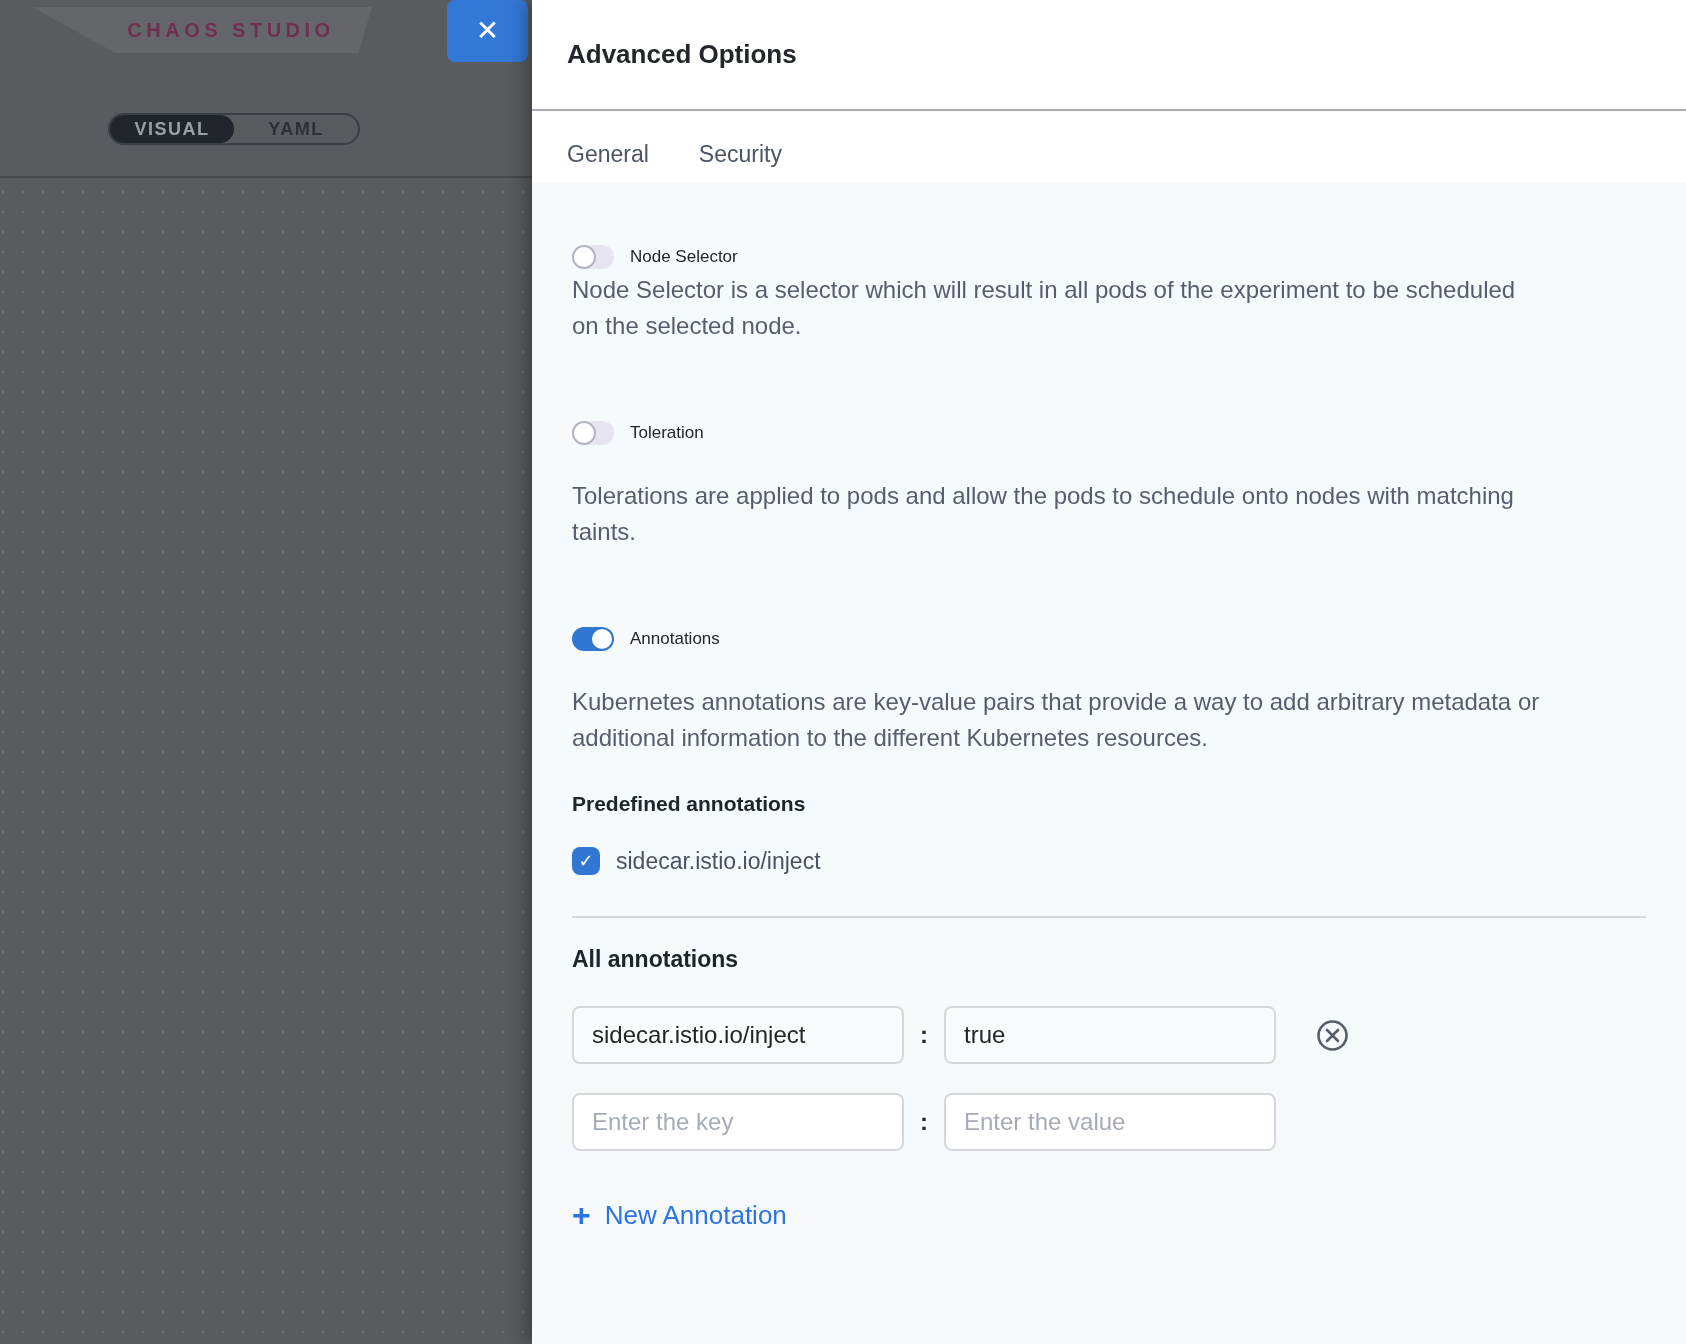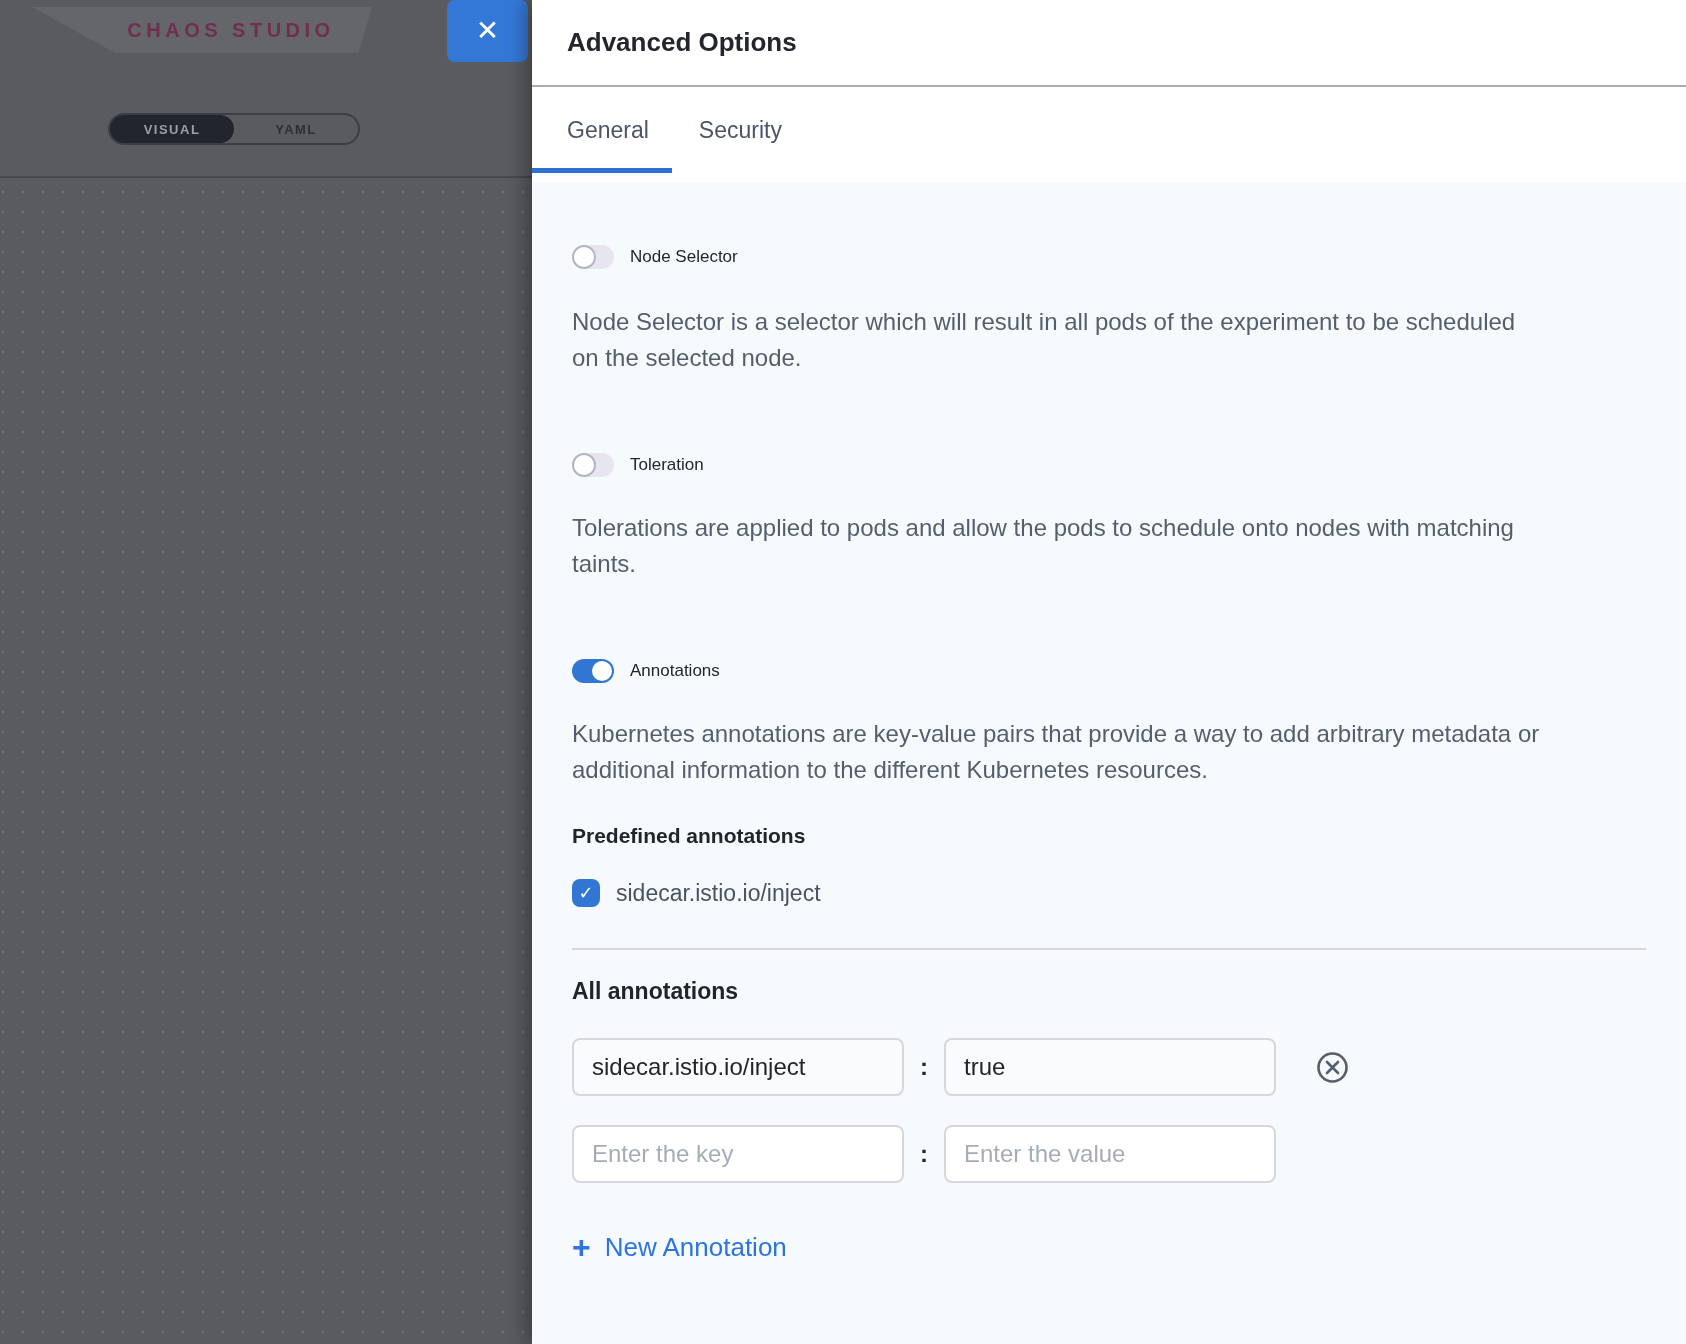--- a/index.html
+++ b/index.html
@@ -13,34 +13,34 @@
   .dot-grid { position:absolute; left:0; top:171px; width:540px; bottom:0;
     background-image:radial-gradient(circle,#6f7276 1.4px,transparent 1.6px);
     background-size:20px 20px; background-position:13px 64px; }
   .brand-banner { position:absolute; left:32px; top:0; width:340px; height:46px;
     background:#64666a; clip-path:polygon(0 0,100% 0,96% 100%,24.5% 100%);
     display:flex; align-items:center; justify-content:center; padding-left:58px; }
   .brand-title { font-size:20px; font-weight:700; letter-spacing:4.5px; color:#6f2f51; }
   .seg-control { position:absolute; left:108px; top:106px; width:252px; height:32px;
     border:2px solid #3a3e45; border-radius:16px; display:flex; }
   .seg { flex:1; display:flex; align-items:center; justify-content:center;
-    font-size:13px; font-weight:700; letter-spacing:1.5px; border-radius:14px; }
+    font-size:18px; font-weight:700; letter-spacing:1.5px; border-radius:14px; }
   .seg.active { background:#22262c; color:#9aa0a8; }
   .seg.inactive { color:#2c3138; }
 
   
   .close-btn { position:absolute; left:447px; top:0; width:81px; height:62px;
     background:#3478d7; border-radius:8px; display:flex; align-items:center;
     justify-content:center; cursor:pointer; }
   .close-x { color:#ffffff; font-size:28px; font-weight:700; line-height:1; }
 
   
   .drawer { position:absolute; left:532px; top:0; width:1154px; height:1344px;
     background:#ffffff; box-shadow:-8px 0 16px rgba(0,0,0,0.28); }
-  .drawer-header { height:87px; display:flex; align-items:center; padding-left:35px;
+  .drawer-header { height:111px; display:flex; align-items:center; padding-left:35px;
     border-bottom:2px solid #a9abb9; background:#fff; }
   .drawer-title { font-size:26px; font-weight:600; color:#23272d; }
   .tabs { position:relative; height:86px; display:flex; align-items:center;
     padding-left:35px; gap:50px; background:#fff; }
   .tab { font-size:23px; color:#4c5468; cursor:pointer; }
   .tab-underline { position:absolute; left:0; bottom:0; width:140px; height:5px; background:#2e70d2; }
 
   .content { position:absolute; left:0; top:182px; right:0; bottom:0;
     background:#f7fafd; padding:60px 40px 0 40px; }
 
@@ -48,21 +48,21 @@
   .toggle { position:relative; width:42px; height:24px; border-radius:12px;
     margin-right:16px; flex:none; cursor:pointer; }
   .toggle.off { background:#e7e5ef; }
   .toggle.off .knob { position:absolute; left:0; top:0; width:24px; height:24px;
     border-radius:50%; background:#fff; border:2px solid #b5b3c4; }
   .toggle.on { background:#3176d3; }
   .toggle.on .knob { position:absolute; right:2px; top:2px; width:20px; height:20px;
     border-radius:50%; background:#fff; }
   .toggle-label { font-size:17px; font-weight:500; color:#22262c; }
 
-  .desc { margin-top:32px; font-size:24px; line-height:36px; color:#565e6d; max-width:975px; }
+  .desc { font-size:24px; line-height:36px; color:#565e6d; max-width:975px; }
   .mt74 { margin-top:74px; } .mt30 { margin-top:30px; }
 
   .sub-heading { margin-top:36px; font-size:21px; font-weight:700; color:#20252b; }
   .cbx-row { margin-top:31px; display:flex; align-items:center; }
   .cbx { width:28px; height:28px; border-radius:8px; background:#3176d3; color:#fff;
     display:flex; align-items:center; justify-content:center; font-size:18px;
     font-weight:700; cursor:pointer; flex:none; }
   .cbx-label { margin-left:16px; font-size:23px; color:#4b5260; }
 
   .divider { margin-top:41px; margin-right:0; border:none; border-top:2px solid #d5d7da; }

